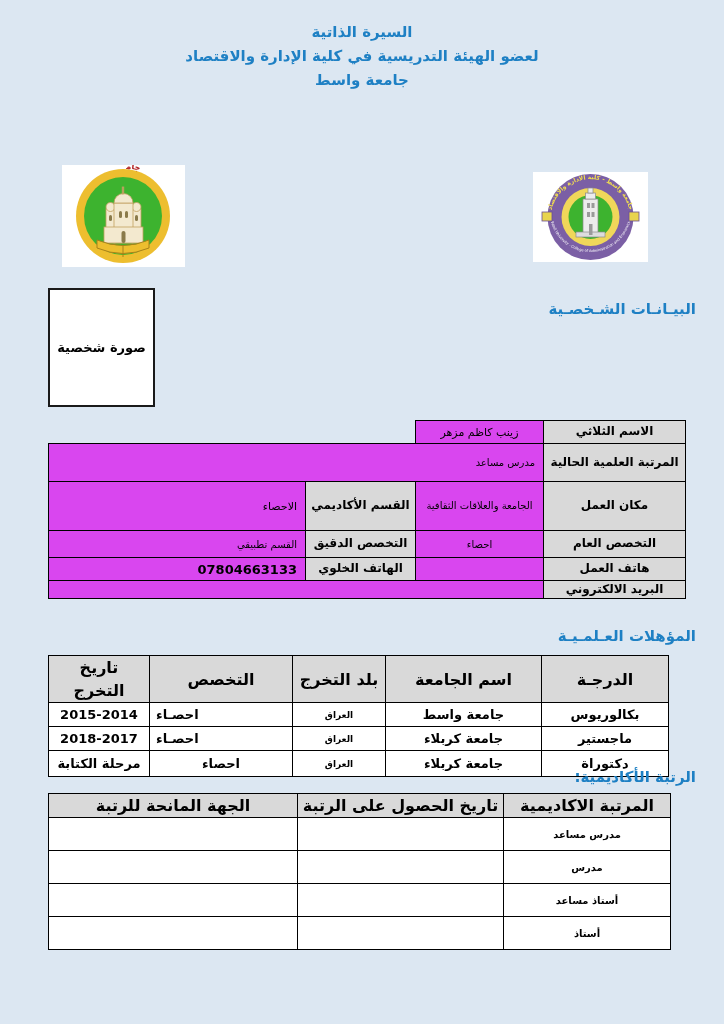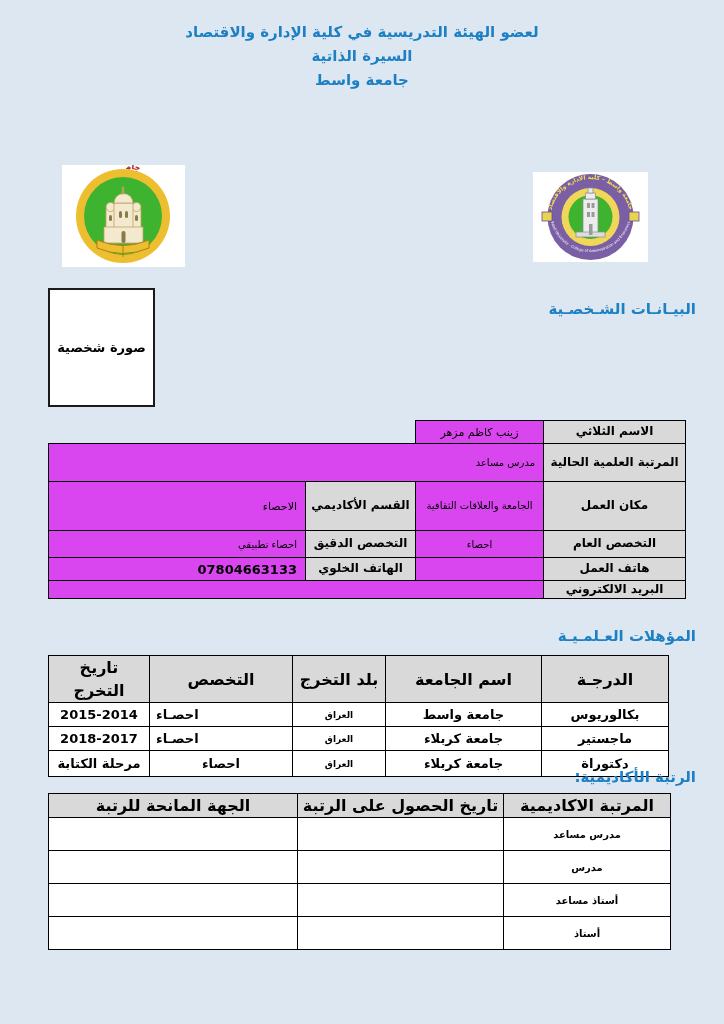--- a/index.html
+++ b/index.html
@@ -51,22 +51,22 @@
   .rank-val{background:#fff;font-weight:bold;font-size:10px;text-align:center;}
   .empty-cell{background:#fff;}
   svg{display:block;}
 </style>
 </head>
 <body>
 
 <div class="page">
 
   <div class="doc-title">
+    <div>السيرة الذاتية</div>
     <div>لعضو الهيئة التدريسية في كلية الإدارة والاقتصاد</div>
-    <div>السيرة الذاتية</div>
     <div>جامعة واسط</div>
   </div>
 
   <div id="logo-left" class="logo-box">
     <svg viewBox="0 0 123 102" width="123" height="102">
       <circle cx="61" cy="51" r="47" fill="#edbe2f"></circle>
       <circle cx="61" cy="51" r="39" fill="#3db32f"></circle>
 
       <g stroke="#c0a060" stroke-width="0.8" fill="#f3e9cf">
         <rect x="44" y="44" width="9" height="34"></rect>
@@ -164,21 +164,21 @@
     <tr style="height:49px">
       <td class="lbl">مكان العمل</td>
       <td class="val val-sm" style="line-height:2;">الجامعة والعلاقات الثقافية</td>
       <td class="lbl">القسم الأكاديمي</td>
       <td class="val val-start">الاحصاء</td>
     </tr>
     <tr style="height:27px">
       <td class="lbl">التخصص العام</td>
       <td class="val val-sm">احصاء</td>
       <td class="lbl">التخصص الدقيق</td>
-      <td class="val val-start val-sm">احصاء تطبيقي</td>
+      <td class="val val-start val-sm">القسم تطبيقي</td>
     </tr>
     <tr style="height:23px">
       <td class="lbl">هاتف العمل</td>
       <td class="val"></td>
       <td class="lbl">الهاتف الخلوي</td>
       <td class="val val-start phone">07804663133</td>
     </tr>
     <tr style="height:16px">
       <td class="lbl">البريد الالكتروني</td>
       <td class="val" colspan="3"></td>

